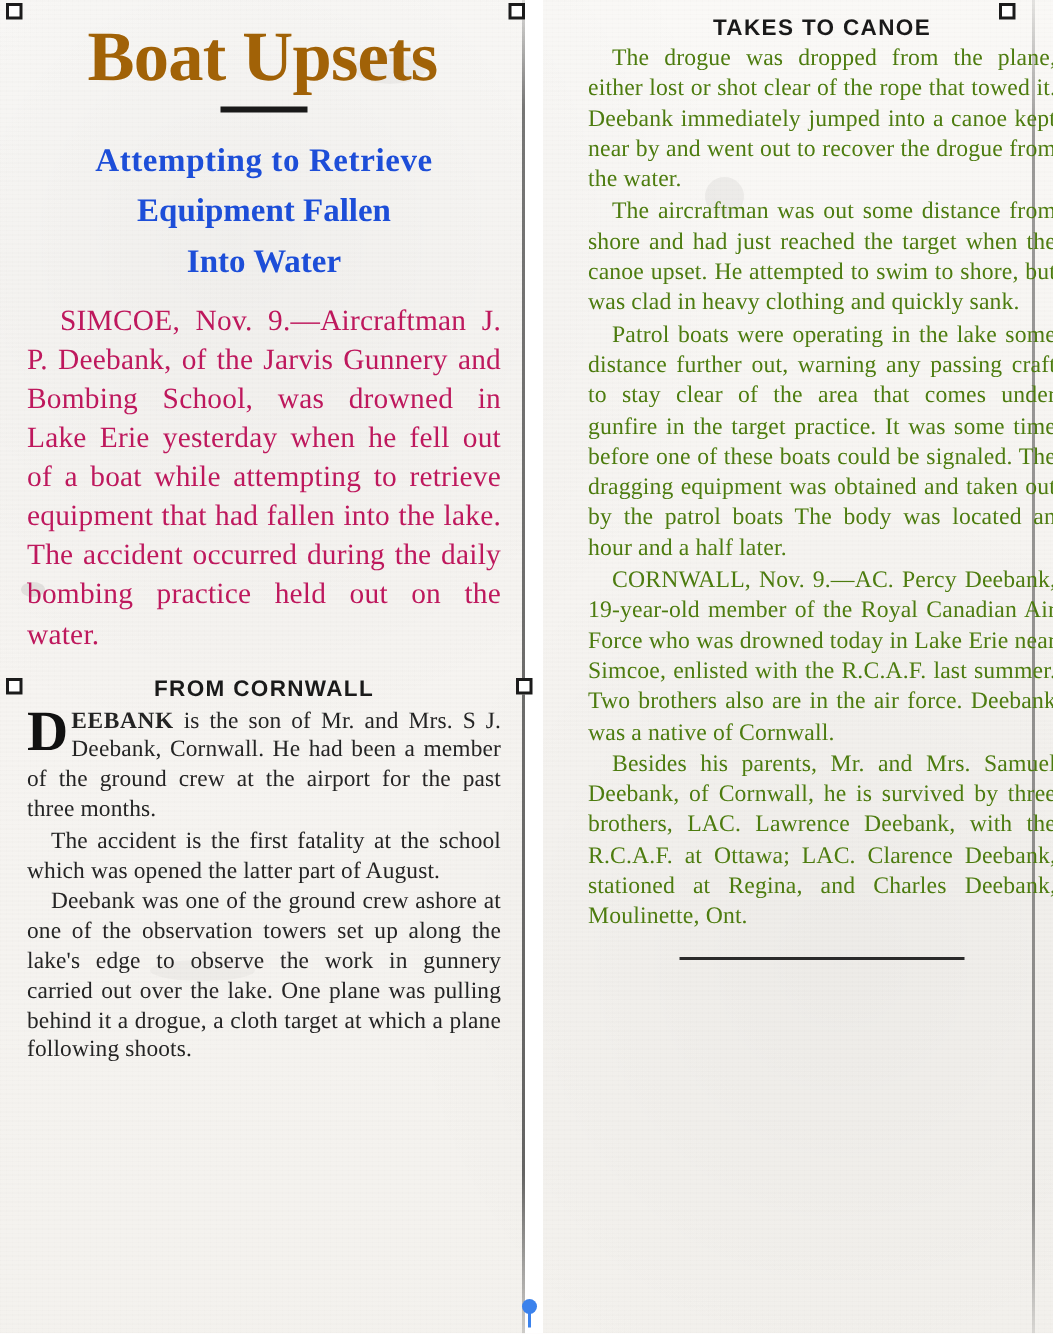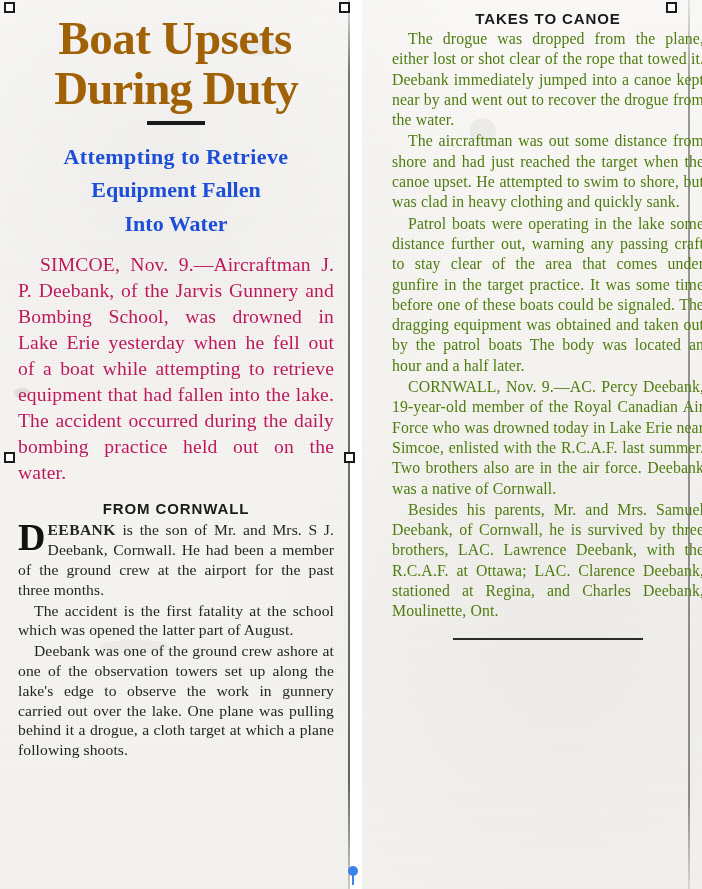--- a/index.html
+++ b/index.html
@@ -224,21 +224,20 @@
 
   <div class="blotch blotch-a"></div>
   <div class="blotch blotch-b"></div>
   <div class="blotch blotch-c"></div>
   <div class="blotch blotch-d"></div>
 
   <div class="col col-left">
 
     <div class="headline">
       <span class="hl-line hl-line-1">Boat Upsets</span>
-      <span class="hl-line hl-line-2">During Duty</span>
     </div>
 
     <div class="hl-divider"></div>
 
     <div class="subhead">
       <span class="sh-line sh-line-1">Attempting  to  Retrieve</span>
       <span class="sh-line sh-line-2">Equipment  Fallen</span>
       <span class="sh-line sh-line-3">Into Water</span>
     </div>
 

